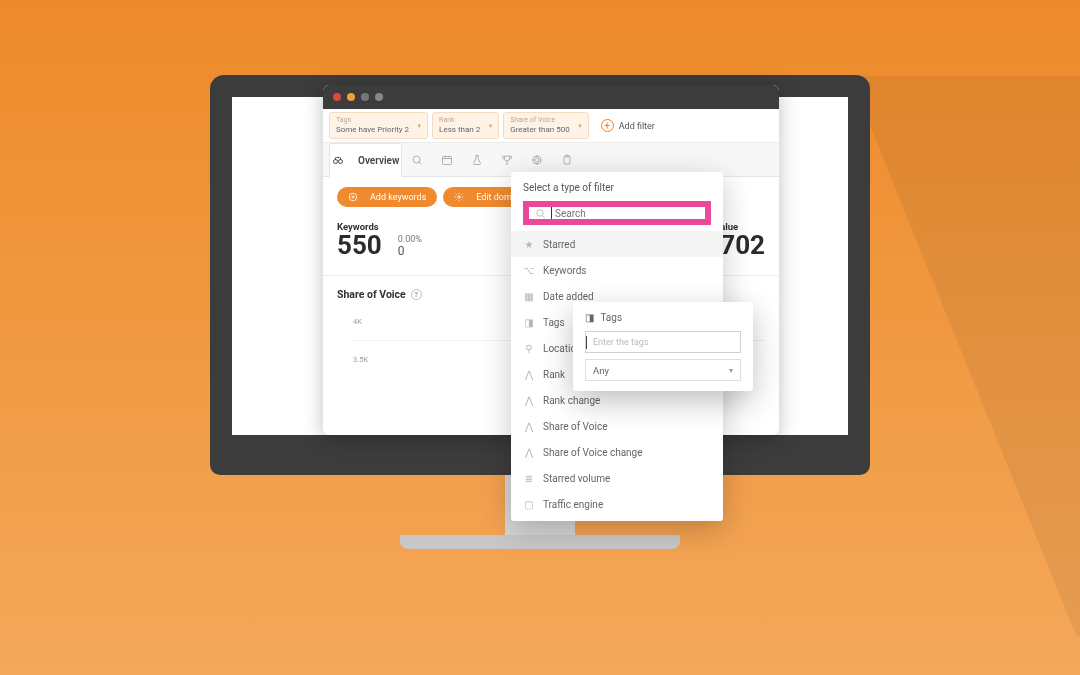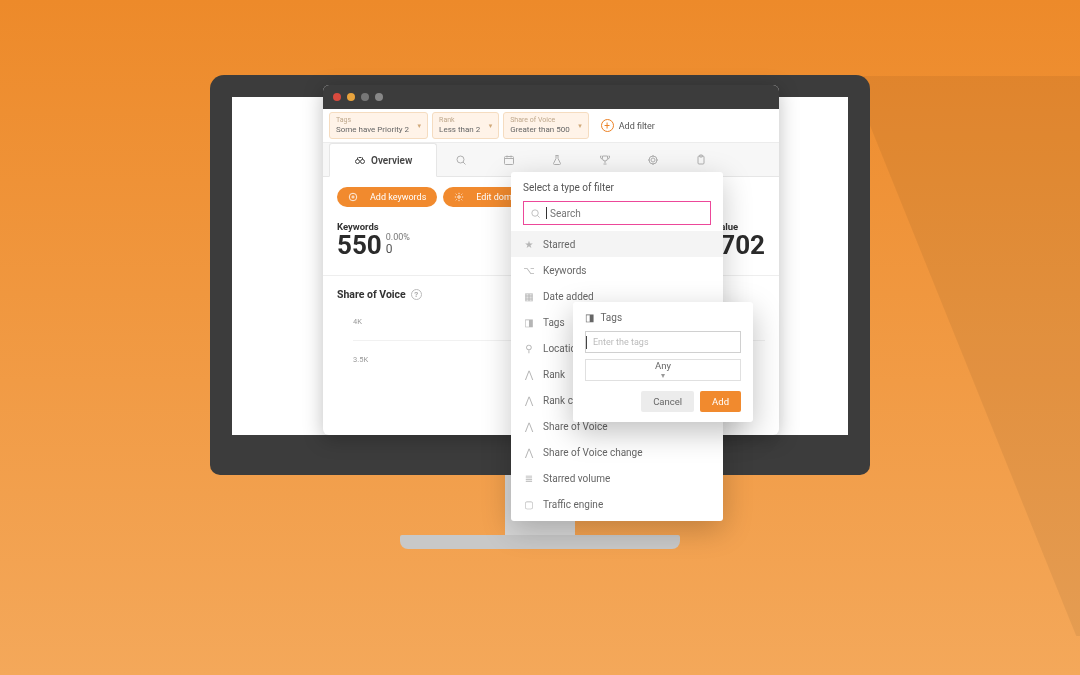--- a/index.html
+++ b/index.html
@@ -15,52 +15,52 @@
   .dot { width: 8px; height: 8px; border-radius: 50%; }
   .dot.red { background: #d94a3e; } .dot.yellow { background: #e8a33d; } .dot.grey1{background:#777;} .dot.grey2{background:#888;}
   .filterbar { height: 34px; background: #fff; border-bottom: 1px solid #ececec; display: flex; align-items: center; padding: 0 6px; gap: 4px; }
   .fchip { background: #fff3e8; border: 1px solid #f5dcc0; border-radius: 3px; padding: 3px 18px 3px 6px; position: relative; white-space: nowrap; }
   .fchip .ft { font-size: 7px; color: #bfa88c; line-height: 9px; }
   .fchip .fv { font-size: 8px; color: #666; line-height: 10px; }
   .fchip .caret { position: absolute; right: 6px; top: 50%; transform: translateY(-50%); font-size: 7px; color: #d0a97a; }
   .addfilter { display: flex; align-items: center; gap: 5px; margin-left: 8px; font-size: 9px; color: #555; cursor: pointer; }
   .plus-ring { width: 13px; height: 13px; border: 1.3px solid #ec8124; border-radius: 50%; display:flex; align-items:center; justify-content:center; color:#ec8124; font-size:10px; line-height:1;}
   .tabbar { height: 34px; background: #f7f7f7; border-bottom: 1px solid #e6e6e6; display: flex; align-items: stretch; padding-left: 6px; }
-  .tab { display: flex; align-items: center; gap: 5px; padding: 0 24px; font-size: 10px; color: #888; }
+  .tab { display: flex; align-items: center; gap: 14px; padding: 0 2px; font-size: 10px; color: #888; }
   .tab.active { background: #fff; border: 1px solid #e6e6e6; border-bottom: 1px solid #fff; border-radius: 3px 3px 0 0; margin-bottom: -1px; color: #444; font-weight: 600; }
   .tab-icon-only { width: 30px; display:flex; align-items:center; justify-content:center; color:#b8b8b8; }
   .content { padding: 10px 14px; background:#fff; }
   .btnrow { display: flex; gap: 6px; margin-bottom: 14px; }
   .pillbtn { background: #f18a2e; color: #fff; font-size: 9px; padding: 5px 11px; border-radius: 12px; display:flex; align-items:center; gap:12px; }
   .metrics { display: flex; justify-content: space-between; }
   .mlabel { font-size: 9.5px; font-weight: 700; color: #333; }
   .mbig { font-size: 26px; font-weight: 700; color: #2b2b2b; line-height: 1.05; }
   .msm { font-size: 9px; color: #777; }
   .divider { height: 1px; background: #eee; margin: 16px -14px 0; }
   .sov { padding-top: 12px; }
   .sov-title { font-size: 10.5px; font-weight: 700; color: #333; display:flex; align-items:center; gap:5px; margin-bottom:16px;}
   .q { width:11px; height:11px; border:1px solid #bbb; border-radius:50%; font-size:8px; color:#aaa; display:inline-flex; align-items:center; justify-content:center;}
   .ytick { font-size: 7.5px; color: #999; margin-bottom: 14px; }
   .grid-line { border-top:1px solid #f1f1f1; height:1px; margin-bottom:14px;}
 
   .filter-pop { position: absolute; left: 511px; top: 172px; width: 212px; background: #fff; box-shadow: 0 8px 30px rgba(0,0,0,0.22); border-radius: 3px; padding: 10px 0 4px; z-index: 50; }
   .fp-title { font-size: 10px; color: #555; padding: 0 12px 8px; }
-  .fp-search { margin: 0 12px 6px; border: 1px solid #ec4899; height: 24px; display:flex; align-items:center; padding:0 6px; gap:5px; }
+  .fp-search { margin: 0 12px 6px; border: 6px solid #ec4899; height: 24px; display:flex; align-items:center; padding:0 6px; gap:5px; }
   .fp-search .si { color:#bbb; font-size:10px; }
   .fp-search input { border:0; outline:0; font-size:10px; width:100%; background:transparent; }
   .fp-item { height: 26px; display:flex; align-items:center; gap:8px; padding:0 12px; font-size:10px; color:#666; cursor:pointer; }
   .fp-item.sel { background:#f4f4f4; }
   .fp-item .fi-icon { width:12px; color:#b5b5b5; font-size:10px; display:flex; justify-content:center;}
 
   .tag-pop { position: absolute; left: 573px; top: 302px; width: 180px; background:#fff; box-shadow: 0 10px 30px rgba(0,0,0,0.25); border-radius:3px; padding:10px 12px 10px; z-index:60;}
   .tag-pop .tp-h { font-size:10px; color:#666; display:flex; align-items:center; gap:6px; margin-bottom:8px;}
   .tp-input { border:1px solid #d0d0d0; height:22px; width:100%; margin-bottom:6px; display:flex; align-items:center; }
   .tp-input input{ border:0; outline:0; width:100%; font-size:9px; padding:0 6px; background:transparent; border-left:1.5px solid #444; height:13px;}
   .tp-input input::placeholder{color:#bbb;}
-  .tp-select { border:1px solid #e0e0e0; height:22px; display:flex; align-items:center; justify-content:space-between; padding:0 7px; font-size:9.5px; color:#666; cursor:pointer;flex-direction:column; }
+  .tp-select { border:1px solid #e0e0e0; height:22px; display:flex; align-items:center; justify-content:space-between; padding:0 7px; font-size:9.5px; color:#666; cursor:pointer; }
   .tp-select .car { font-size:8px; color:#999; }
   .tp-btns { display:flex; justify-content:flex-end; gap:6px; margin-top:10px; }
   .tp-btn { font-size:9.5px; padding:5px 12px; border-radius:2px; cursor:pointer; }
   .tp-btn.cancel { background:#ececec; color:#666; }
   .tp-btn.add { background:#f18a2e; color:#fff; }
   svg { display:block; }
 </style>
 </head>
 <body>
 
@@ -182,21 +182,21 @@
               <path d="M12 2v3M12 19v3M4.2 4.2l2.1 2.1M17.7 17.7l2.1 2.1M2 12h3M19 12h3M4.2 19.8l2.1-2.1M17.7 6.3l2.1-2.1"></path>
             </svg>
           </span>
         <span>Edit domain</span>
       </div>
     </div>
 
     <div class="metrics">
       <div>
         <div class="mlabel">Keywords</div>
-        <div style="display:flex; align-items:flex-start; gap:4px;">
+        <div style="display:flex; align-items:center; gap:16px;">
           <div class="mbig">550</div>
           <div>
             <div class="msm">0.00%</div>
             <div class="msm" style="font-size:12px;color:#555;">0</div>
           </div>
         </div>
       </div>
       <div style="text-align:left;">
         <div class="mlabel">Traffic Value</div>
         <div class="mbig">$9,702</div>
@@ -281,17 +281,13 @@
     <span>◨</span>
     <span>Tags</span>
   </div>
   <div class="tp-input">
     <input placeholder="Enter the tags" style="">
   </div>
   <div class="tp-select">
     <span>Any</span>
     <span class="car">▾</span>
   </div>
-  <div class="tp-btns">
-    <div class="tp-btn cancel">Cancel</div>
-    <div class="tp-btn add">Add</div>
-  </div>
 </div>
 
 </body></html>

